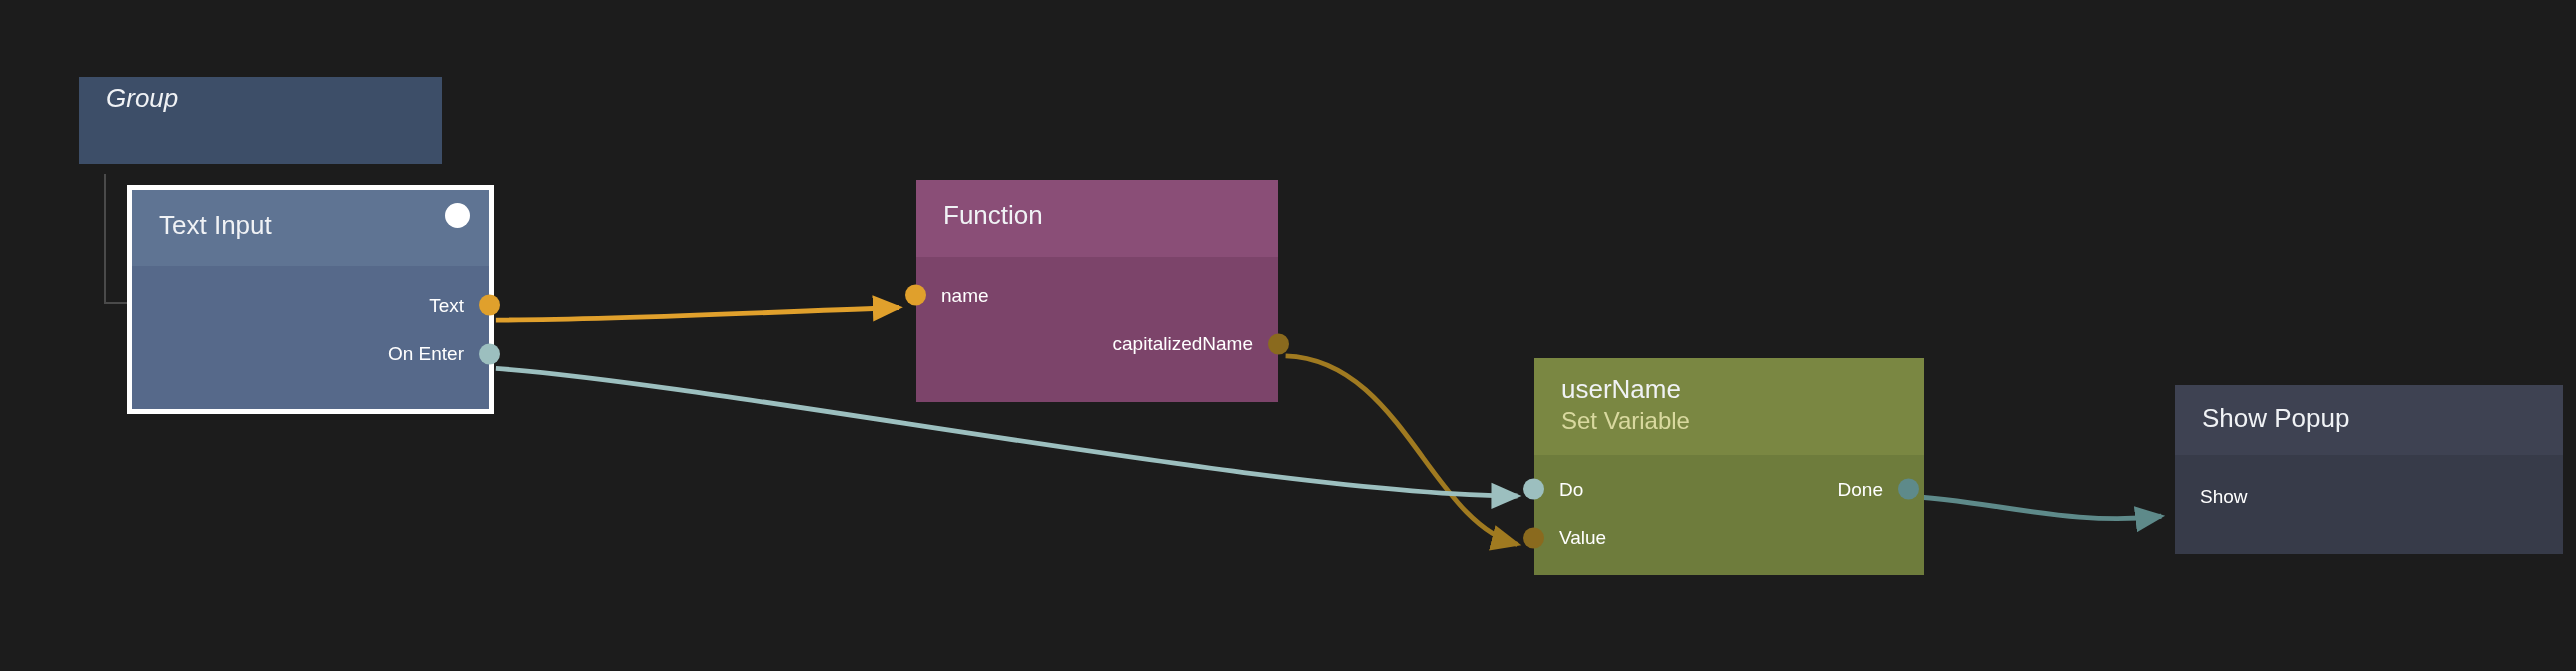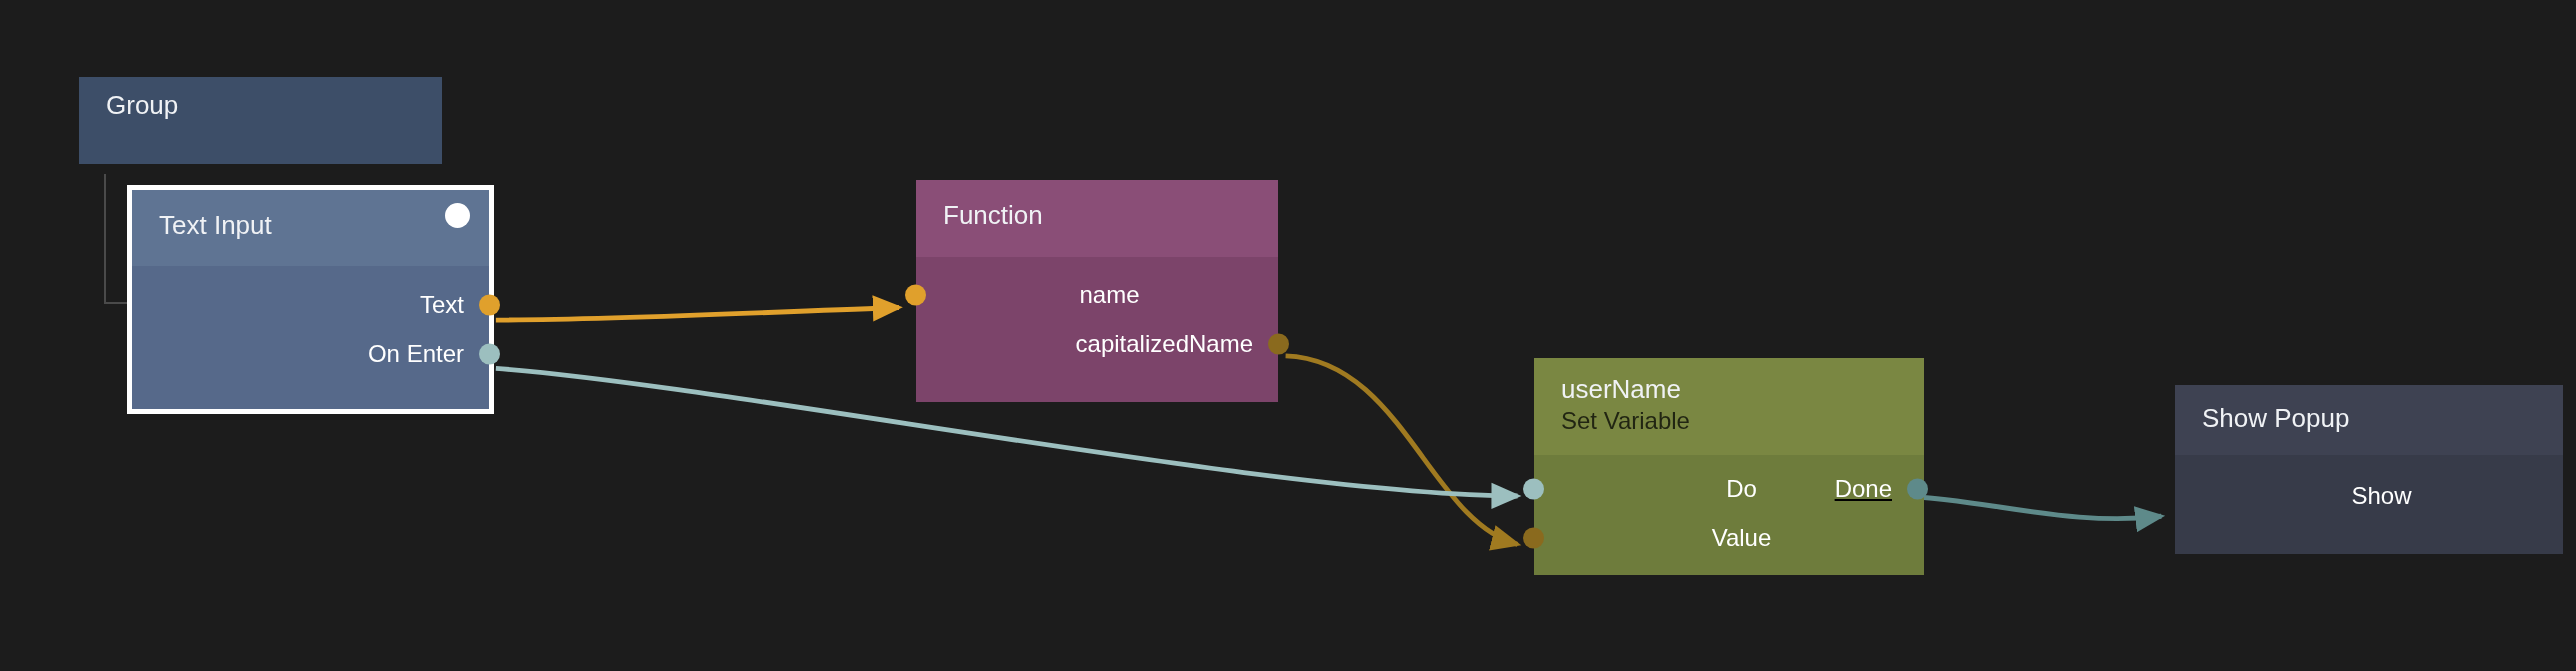--- a/index.html
+++ b/index.html
@@ -36,62 +36,62 @@
     position: relative;
   }
   .node-title {
     font-size: 26px;
     color: #f0f2f5;
     line-height: 1.1;
     white-space: nowrap;
   }
   .node-subtitle {
     font-size: 24px;
-    color: #000000;
+    color: #fef9c3;
     opacity: .72;
     line-height: 1.2;
     margin-top: 2.9px;
     white-space: nowrap;
   }
   .node-body {
     box-sizing: border-box;
     position: relative;
   }
   .port-row {
     position: relative;
     height: 34px;
     display: flex;
     align-items: center;
   }
   .port-label {
-    font-size: 24px;
+    font-size: 19px;
     color: #ffffff;
     white-space: nowrap;
     line-height: 1;
   }
-  .port-row.in   { justify-content: center; padding-left: 25px; }
+  .port-row.in   { justify-content: flex-start; padding-left: 25px; }
   .port-row.out  { justify-content: flex-end;   padding-right: 25px; }
   .port-dot {
     position: absolute;
     width: 21px;
     height: 21px;
     border-radius: 50%;
     top: 50%;
     transform: translateY(-50%);
   }
   .port-dot.left  { left: -10.6px; }
   .port-dot.right { right: -10.6px; }
 
   
   #node-group {
     left: 79px; top: 77px;
     width: 363px; height: 87px;
     background: #3d4e68;
   }
-  #node-group .node-header { padding-top: 14px; }
+  #node-group .node-header { padding-top: 7px; font-style: italic; }
 
   
   #group-connector {
     position: absolute;
     left: 104px; top: 174px;
     width: 25px; height: 128px;
     border-left: 2.9px solid #4a4a4a;
     border-bottom: 2.9px solid #4a4a4a;
     z-index: 4;
   }
@@ -147,23 +147,22 @@
   }
   #node-setvar .node-body {
     height: 121px;
     padding-top: 17.4px;
   }
   #node-setvar .port-stack {
     position: relative;
   }
   #setvar-done-row {
     position: absolute;
-    right: 7px; top: 0;
+    right: 16px; top: 0;
     width: 100%;
-    text-decoration: underline;
   }
 
   
   #node-popup {
     left: 2175px; top: 385px;
     width: 388px; height: 169px;
     background: #373b49;
   }
   #node-popup .node-header {
     height: 70px;

